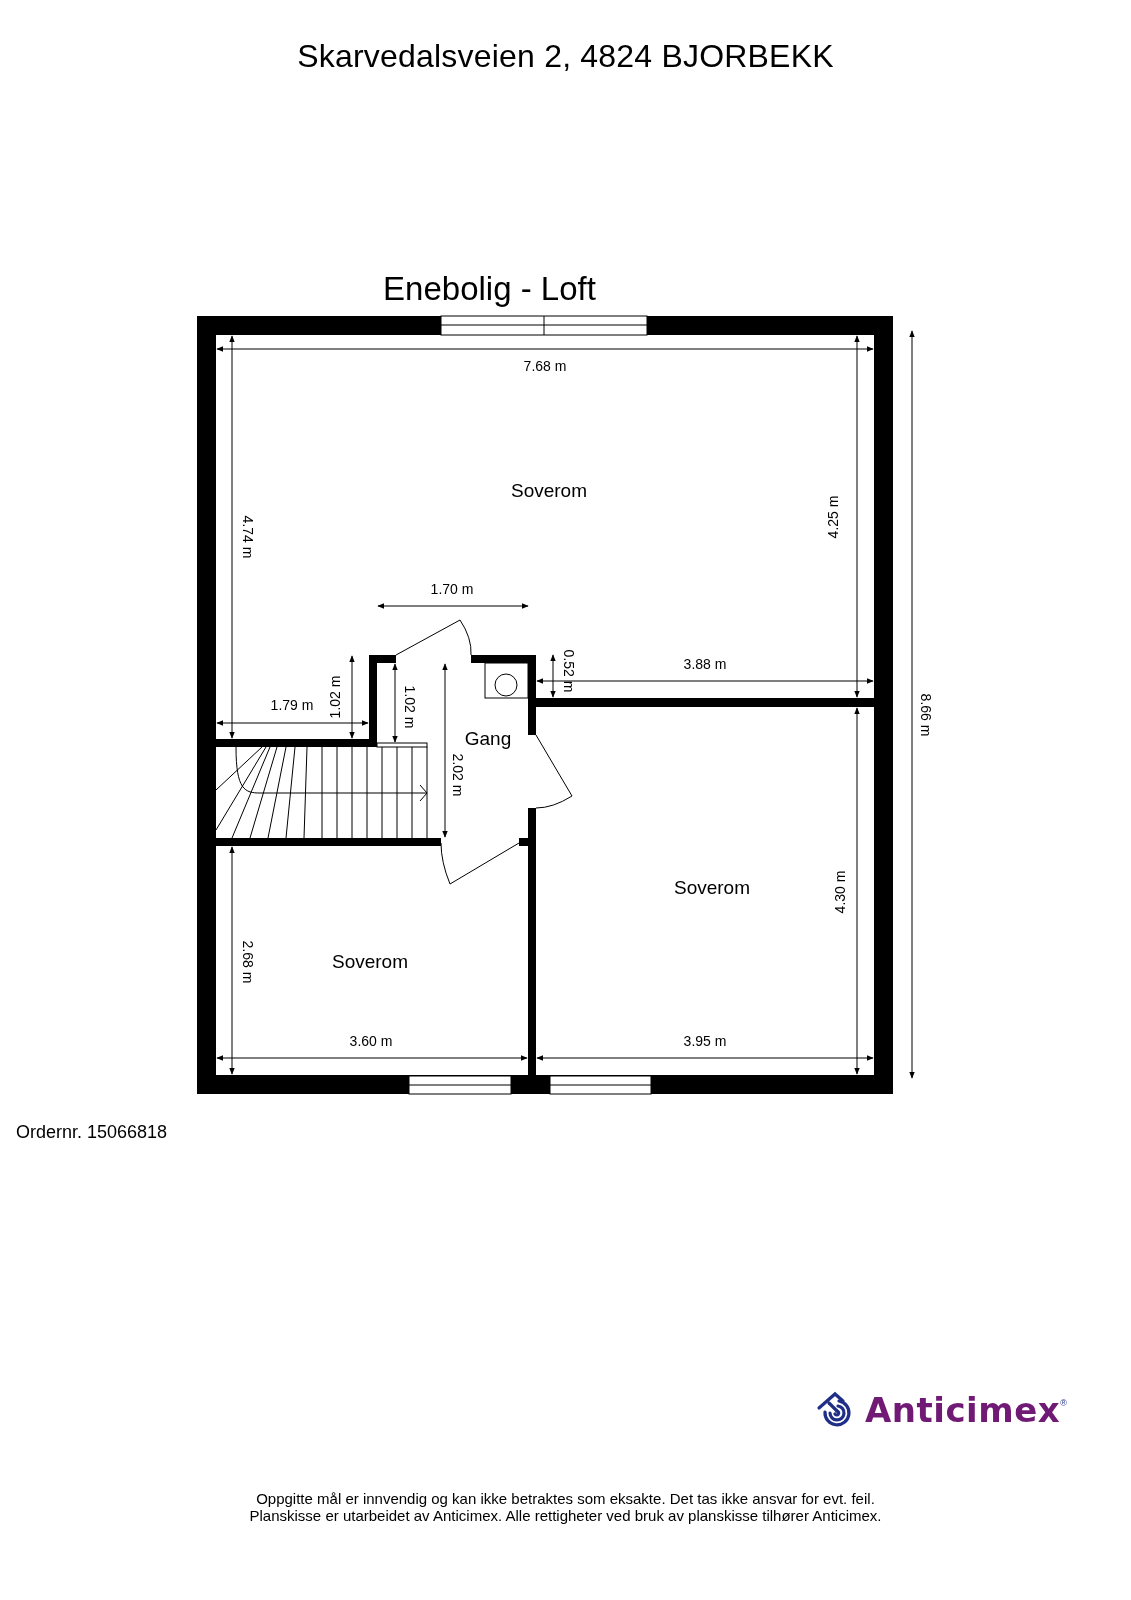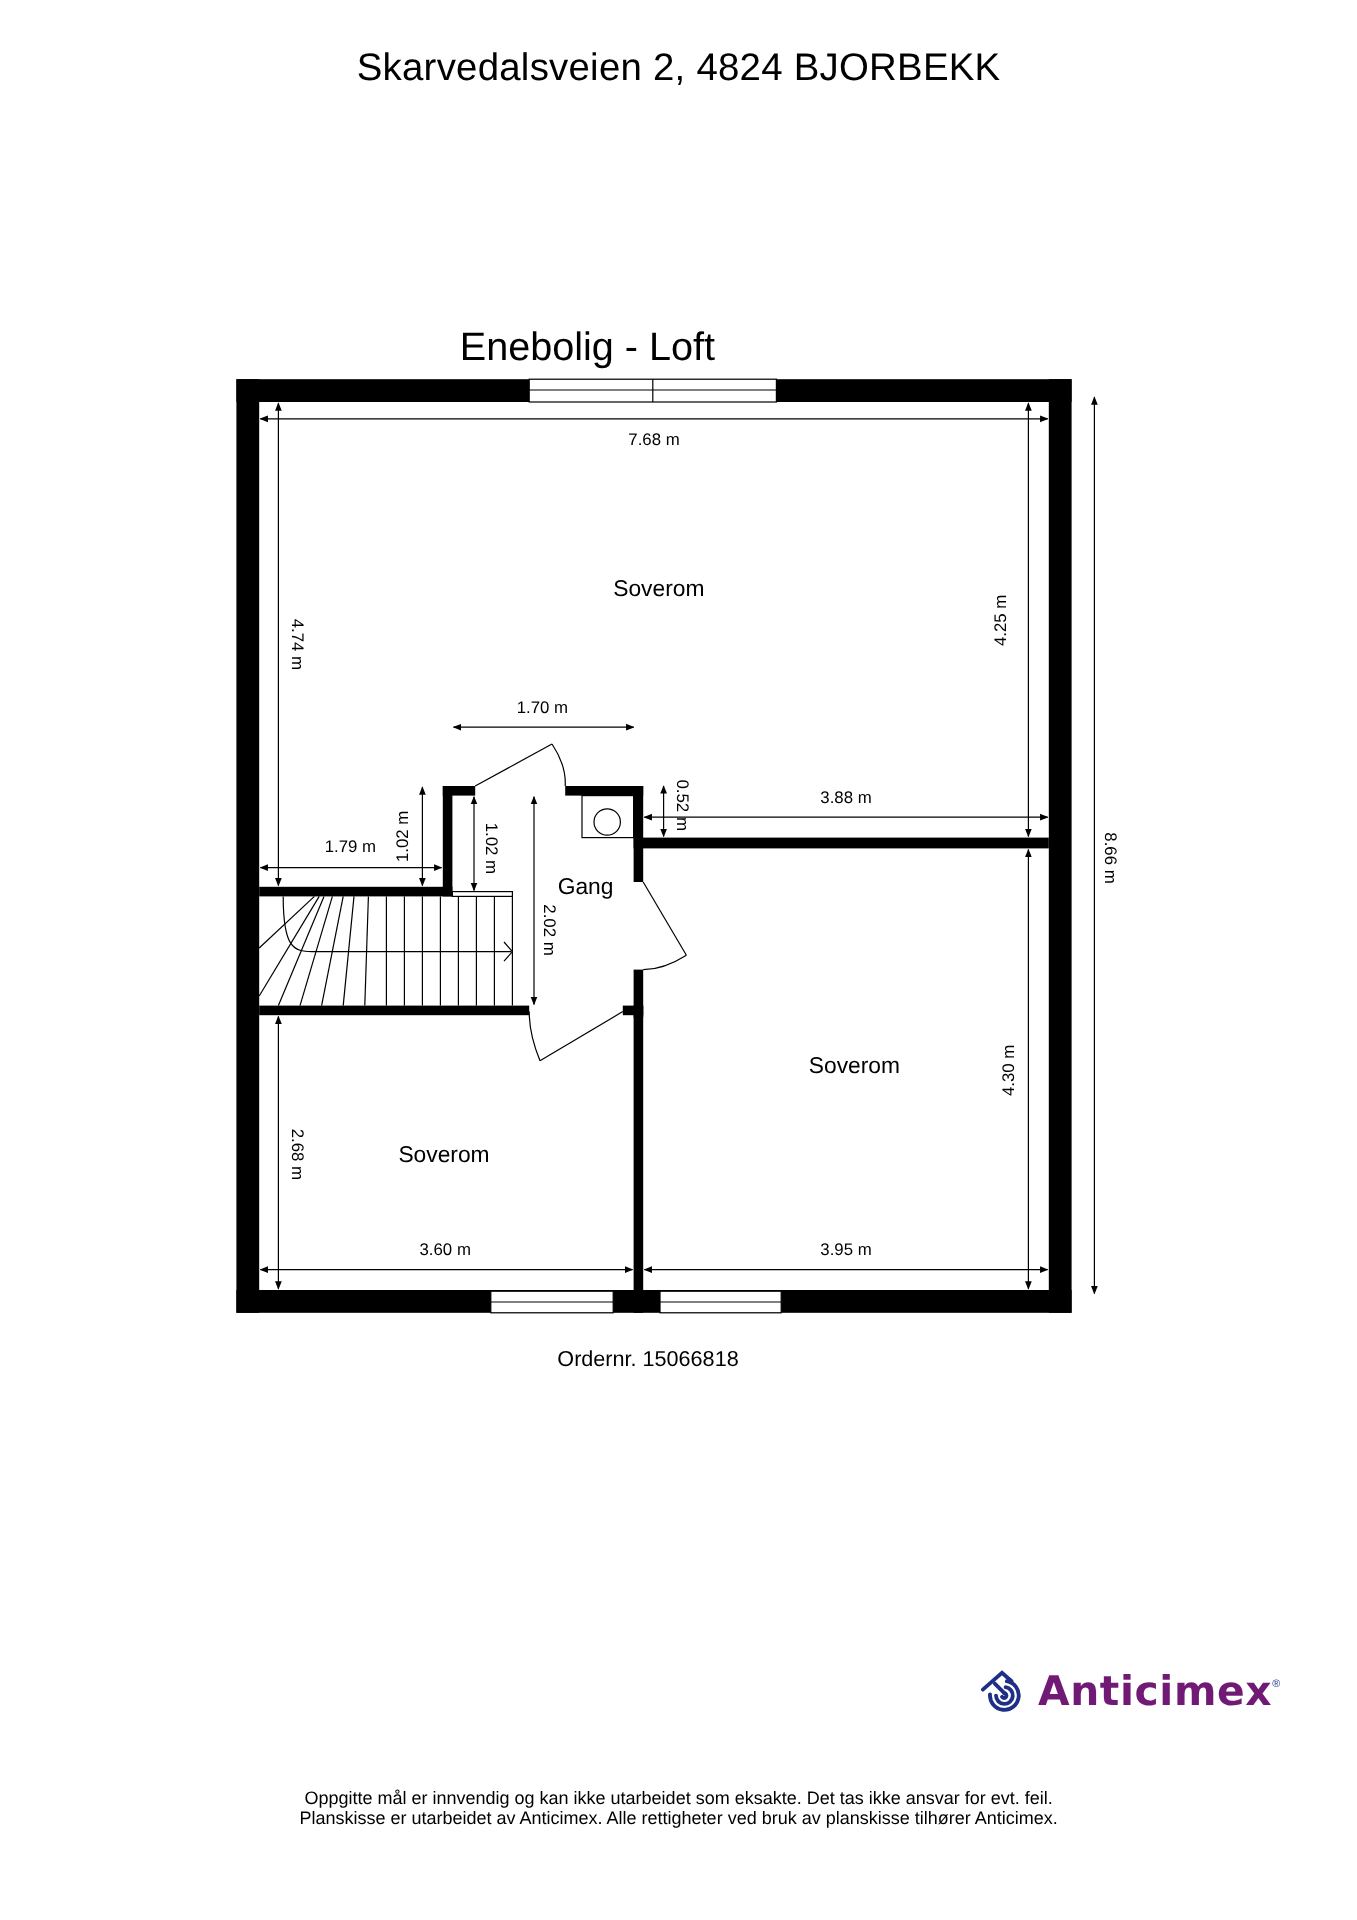--- a/index.html
+++ b/index.html
@@ -1,21 +1,21 @@
 <!DOCTYPE html>
 <html><head>
 <meta charset="utf-8">
 <style>
   html, body { margin: 0; padding: 0; background: #ffffff; }
   body { width: 1131px; height: 1600px; position: relative; overflow: hidden;
          font-family: "Liberation Sans", sans-serif; color: #000; }
   .abs { position: absolute; }
   .title { left: 0; width: 1131px; top: 38px; text-align: center; font-size: 32px; letter-spacing: 0.2px; }
   .subtitle { left: 0; width: 979px; top: 270px; text-align: center; font-size: 33px; }
-  .order { left: 0; width: 1080px; top: 1122px; text-align: center; font-size: 18px; }
+  .order { left: 16px; width: 1080px; top: 1122px; text-align: left; font-size: 18px; }
   .plan { left: 0; top: 0; }
   .room-label { font-family: "Liberation Sans", sans-serif; font-size: 19px; }
   .dim { font-family: "Liberation Sans", sans-serif; font-size: 14px; }
   .logo { left: 815px; top: 1388px; height: 44px; display: flex; align-items: center; }
   .logo-text { font-family: "DejaVu Sans", sans-serif; font-weight: bold; font-size: 34px; color: #701a75; letter-spacing: 0.5px; margin-left: 6px; }
   .logo-reg { font-size: 9px; color: #1f2f87; align-self: flex-start; margin-top: 10px; }
   .footer { left: 0; width: 1131px; top: 1490px; text-align: center; font-size: 15px; line-height: 17px; }
 </style>
 </head>
 <body>
@@ -161,15 +161,15 @@
       <path d="M15,23 A7,7 0 1 0 23,16"></path>
       <path d="M20,24 A2,2 0 1 0 22,21"></path>
       <path d="M22,21 L14,13"></path>
     </g>
   </svg>
   <span class="logo-text">Anticimex</span>
   <span class="logo-reg">®</span>
 </div>
 
 <div class="abs footer">
-  <div>Oppgitte mål er innvendig og kan ikke utarbeidet som eksakte. Det tas ikke ansvar for evt. feil.</div>
+  <div>Oppgitte mål er innvendig og kan ikke betraktes som eksakte. Det tas ikke ansvar for evt. feil.</div>
   <div>Planskisse er utarbeidet av Anticimex. Alle rettigheter ved bruk av planskisse tilhører Anticimex.</div>
 </div>
 
 </body></html>

